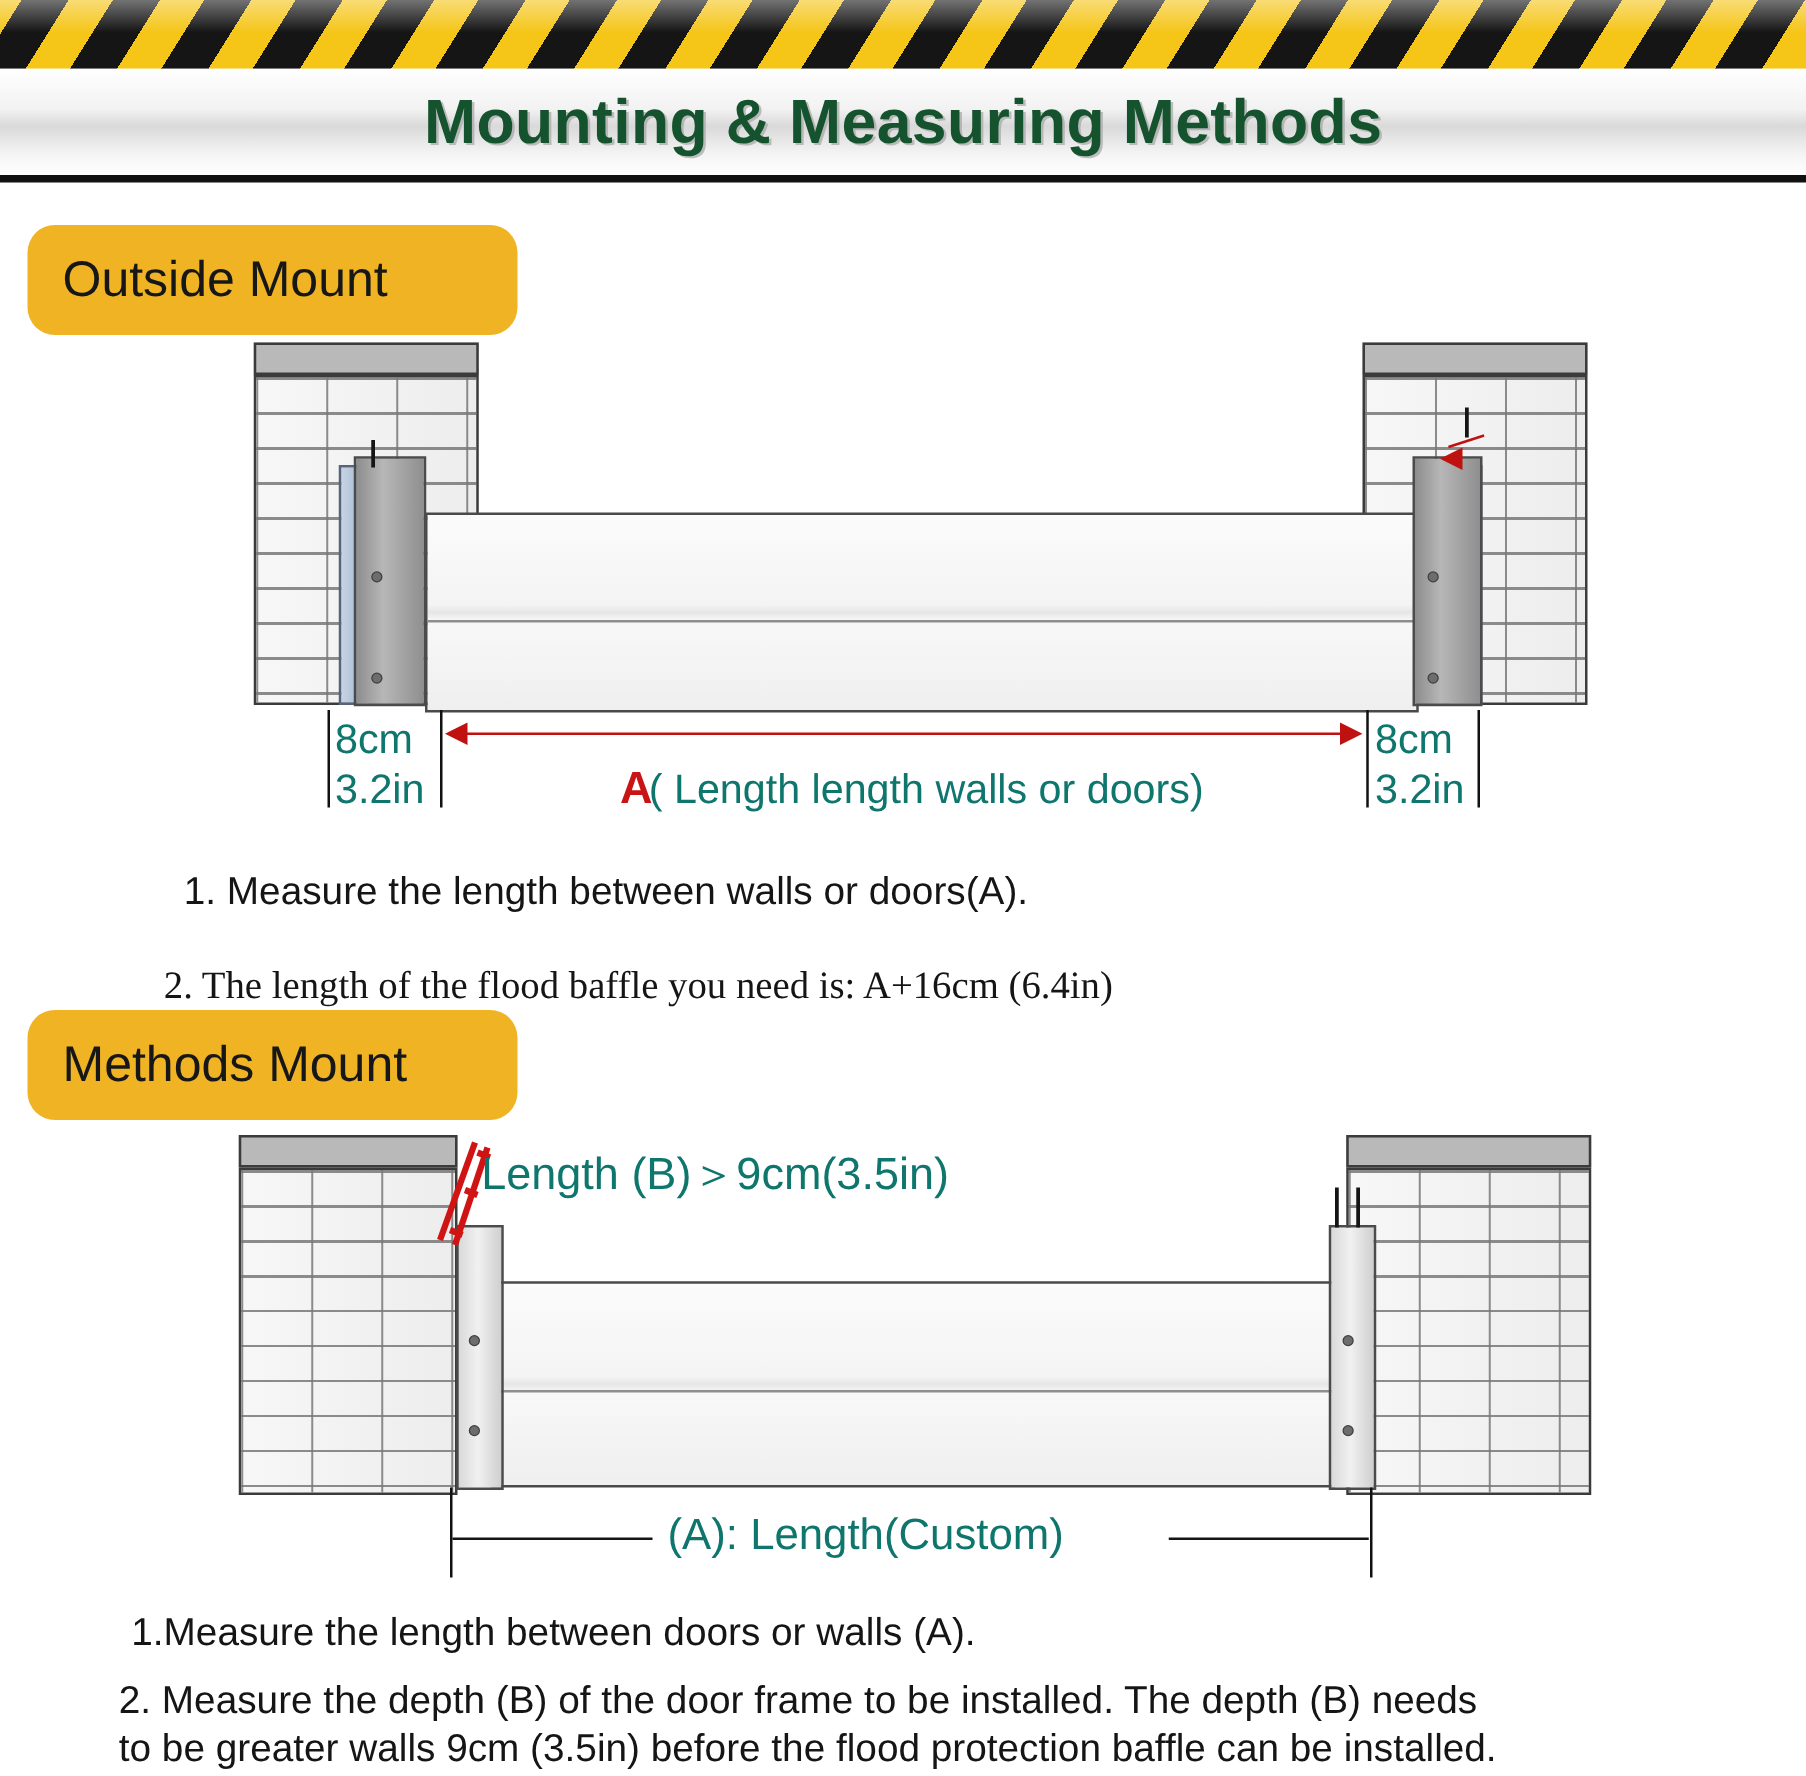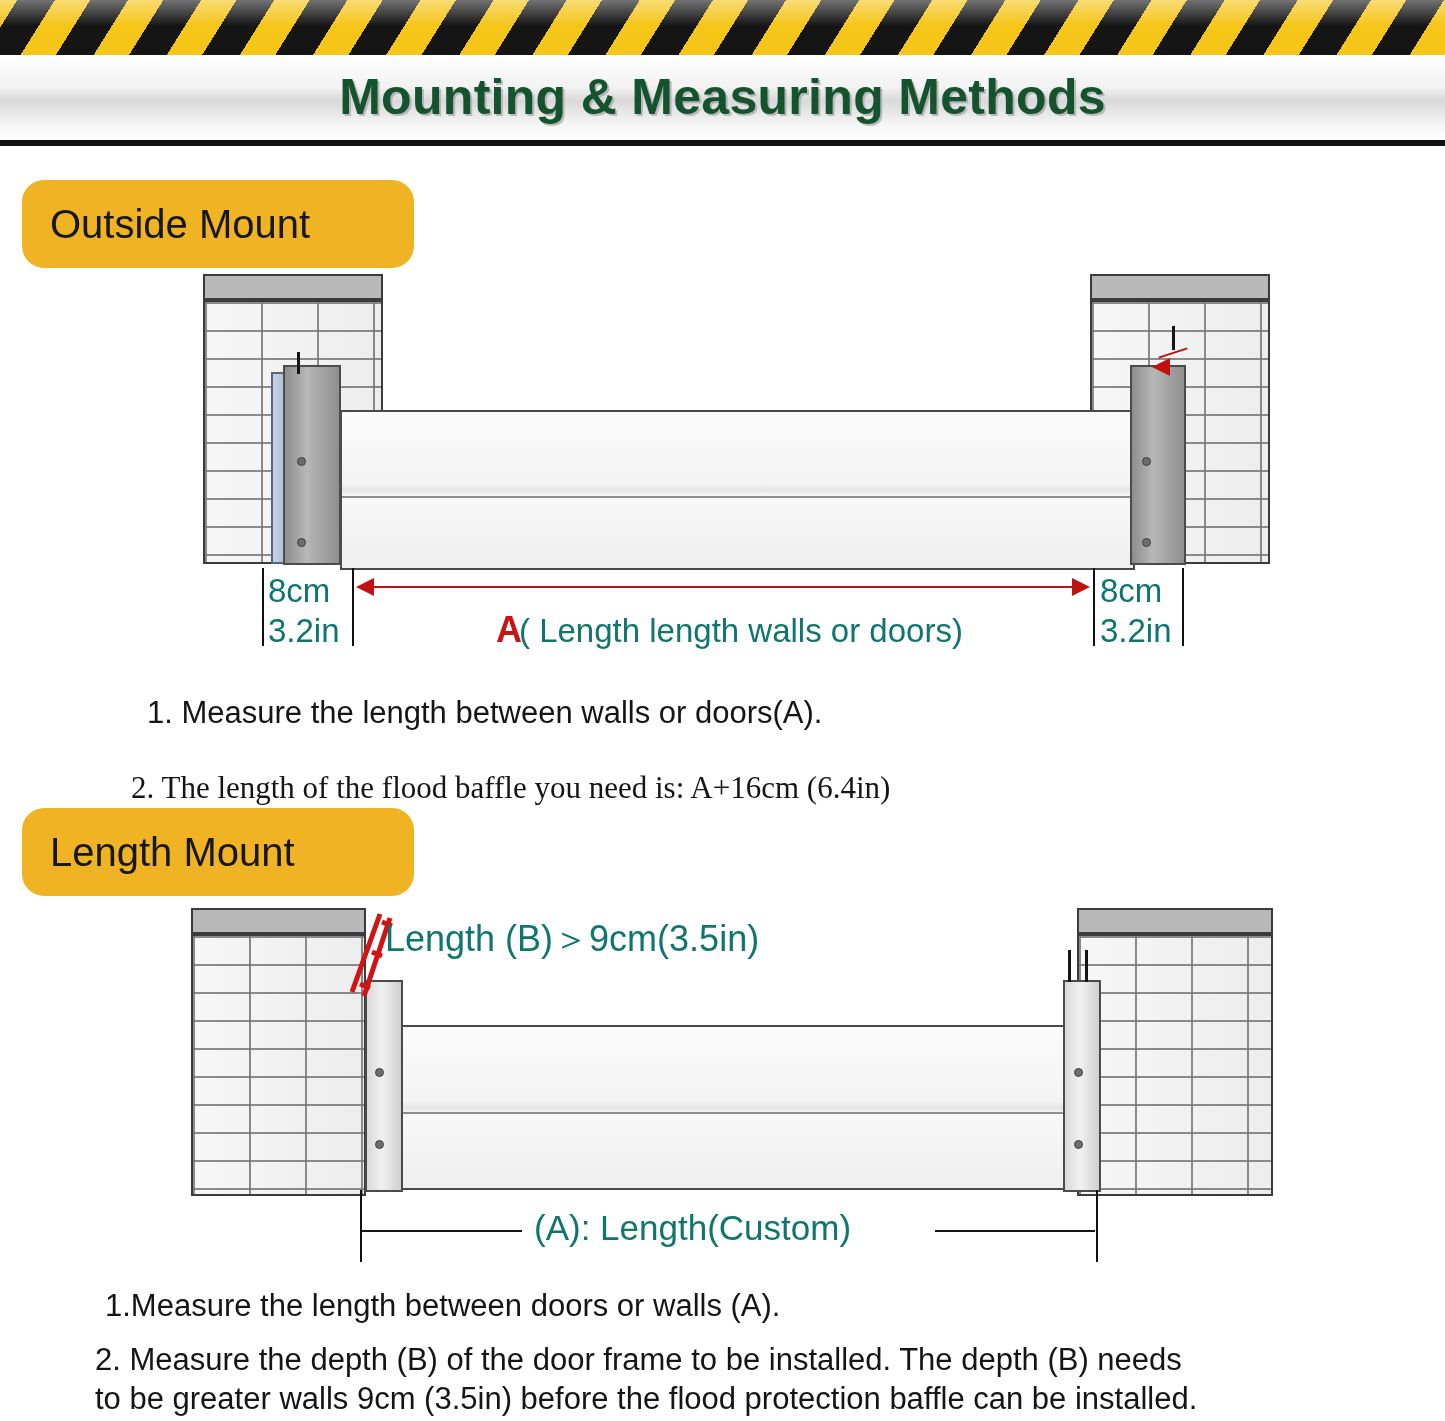--- a/index.html
+++ b/index.html
@@ -243,21 +243,21 @@
 <div class="label" style="left:1100px; top:572px;">8cm</div>
 <div class="label" style="left:1100px; top:612px;">3.2in</div>
 
 <div class="label label-red" style="left:496px; top:609px; font-size:36px;">A</div>
 <div class="label" style="left:519px; top:612px;">( Length length walls or doors)</div>
 
 <div class="step" style="left:131px; top:695px;margin-left:16px;">1. Measure the length between walls or doors(A).</div>
 <div class="step" style="left:131px; top:770px;font-family:Liberation Serif, serif;">2. The length of the flood baffle you need is: A+16cm (6.4in)</div>
 
 <div class="badge" id="badge-inside">
-  <span>Length Mount</span>
+  <span>Methods Mount</span>
 </div>
 
 <div class="brick" style="left:191px; top:908px; width:175px; height:288px;">
   <div class="cap"></div>
   <div class="face" style="top:26px; height:262px;">
     <div class="verts"></div>
   </div>
 </div>
 
 <div class="brick" style="left:1077px; top:908px; width:196px; height:288px;">

